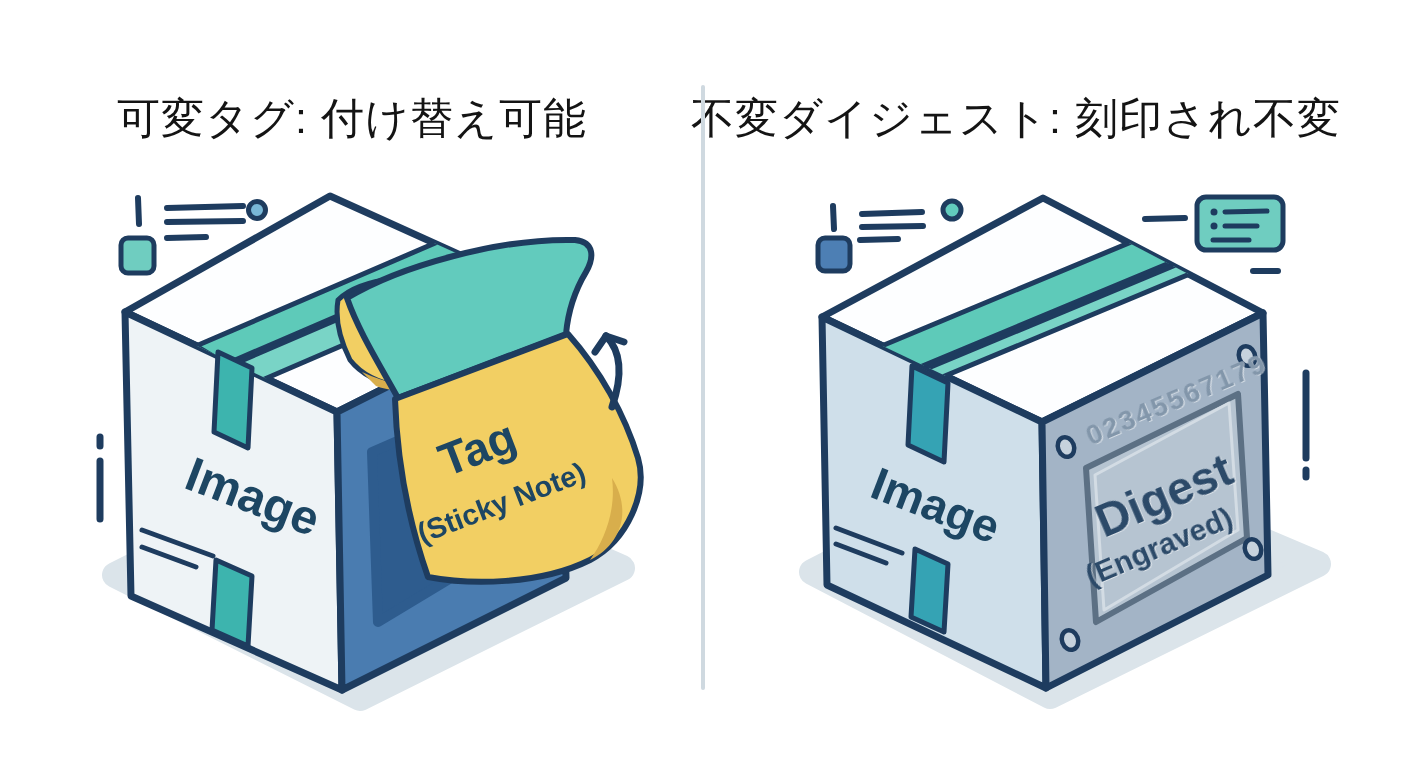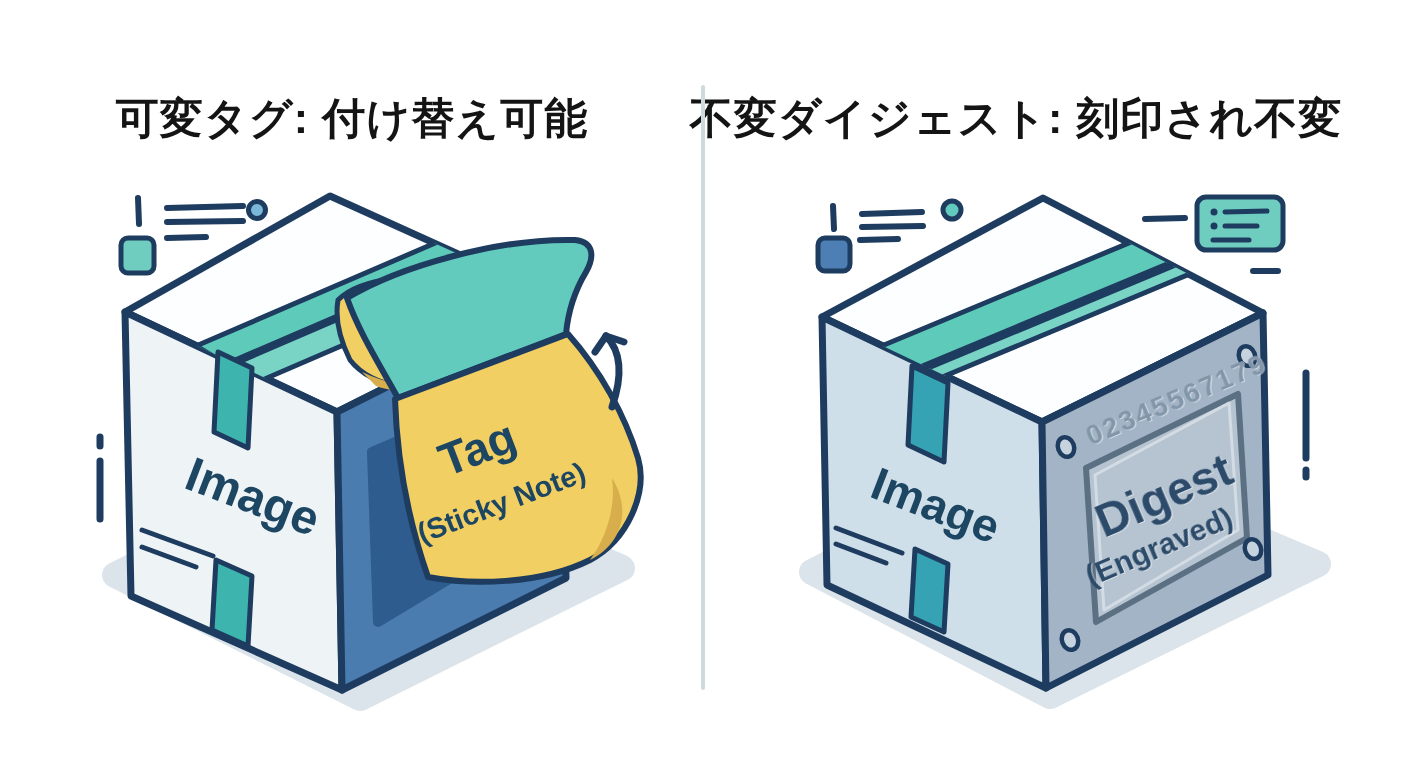--- a/index.html
+++ b/index.html
@@ -1,19 +1,19 @@
 <!DOCTYPE html>
 <html><head>
 <meta charset="utf-8">
 <style>
   html,body{margin:0;padding:0;background:#ffffff;}
   .canvas{position:relative;width:1408px;height:768px;overflow:hidden;background:#ffffff;
           font-family:"Liberation Sans","DejaVu Sans",sans-serif;}
   .title{position:absolute;top:90px;width:704px;text-align:center;font-size:43px;
-         font-weight:700;color:#141414;letter-spacing:1px;white-space:nowrap;}
+         font-weight:400;color:#141414;letter-spacing:1px;white-space:nowrap;}
   .title.left{left:0;}
   .title.right{left:664px;}
   .divider{position:absolute;left:701px;top:85px;width:4px;height:605px;
            background:#cfd9e0;border-radius:2px;}
   svg.art{position:absolute;left:0;top:0;}
   svg text{font-family:"Liberation Sans","DejaVu Sans",sans-serif;font-weight:bold;}
   .engraved{filter:drop-shadow(1.5px 1.5px 0 rgba(255,255,255,0.55));}
 </style>
 </head>
 <body>

